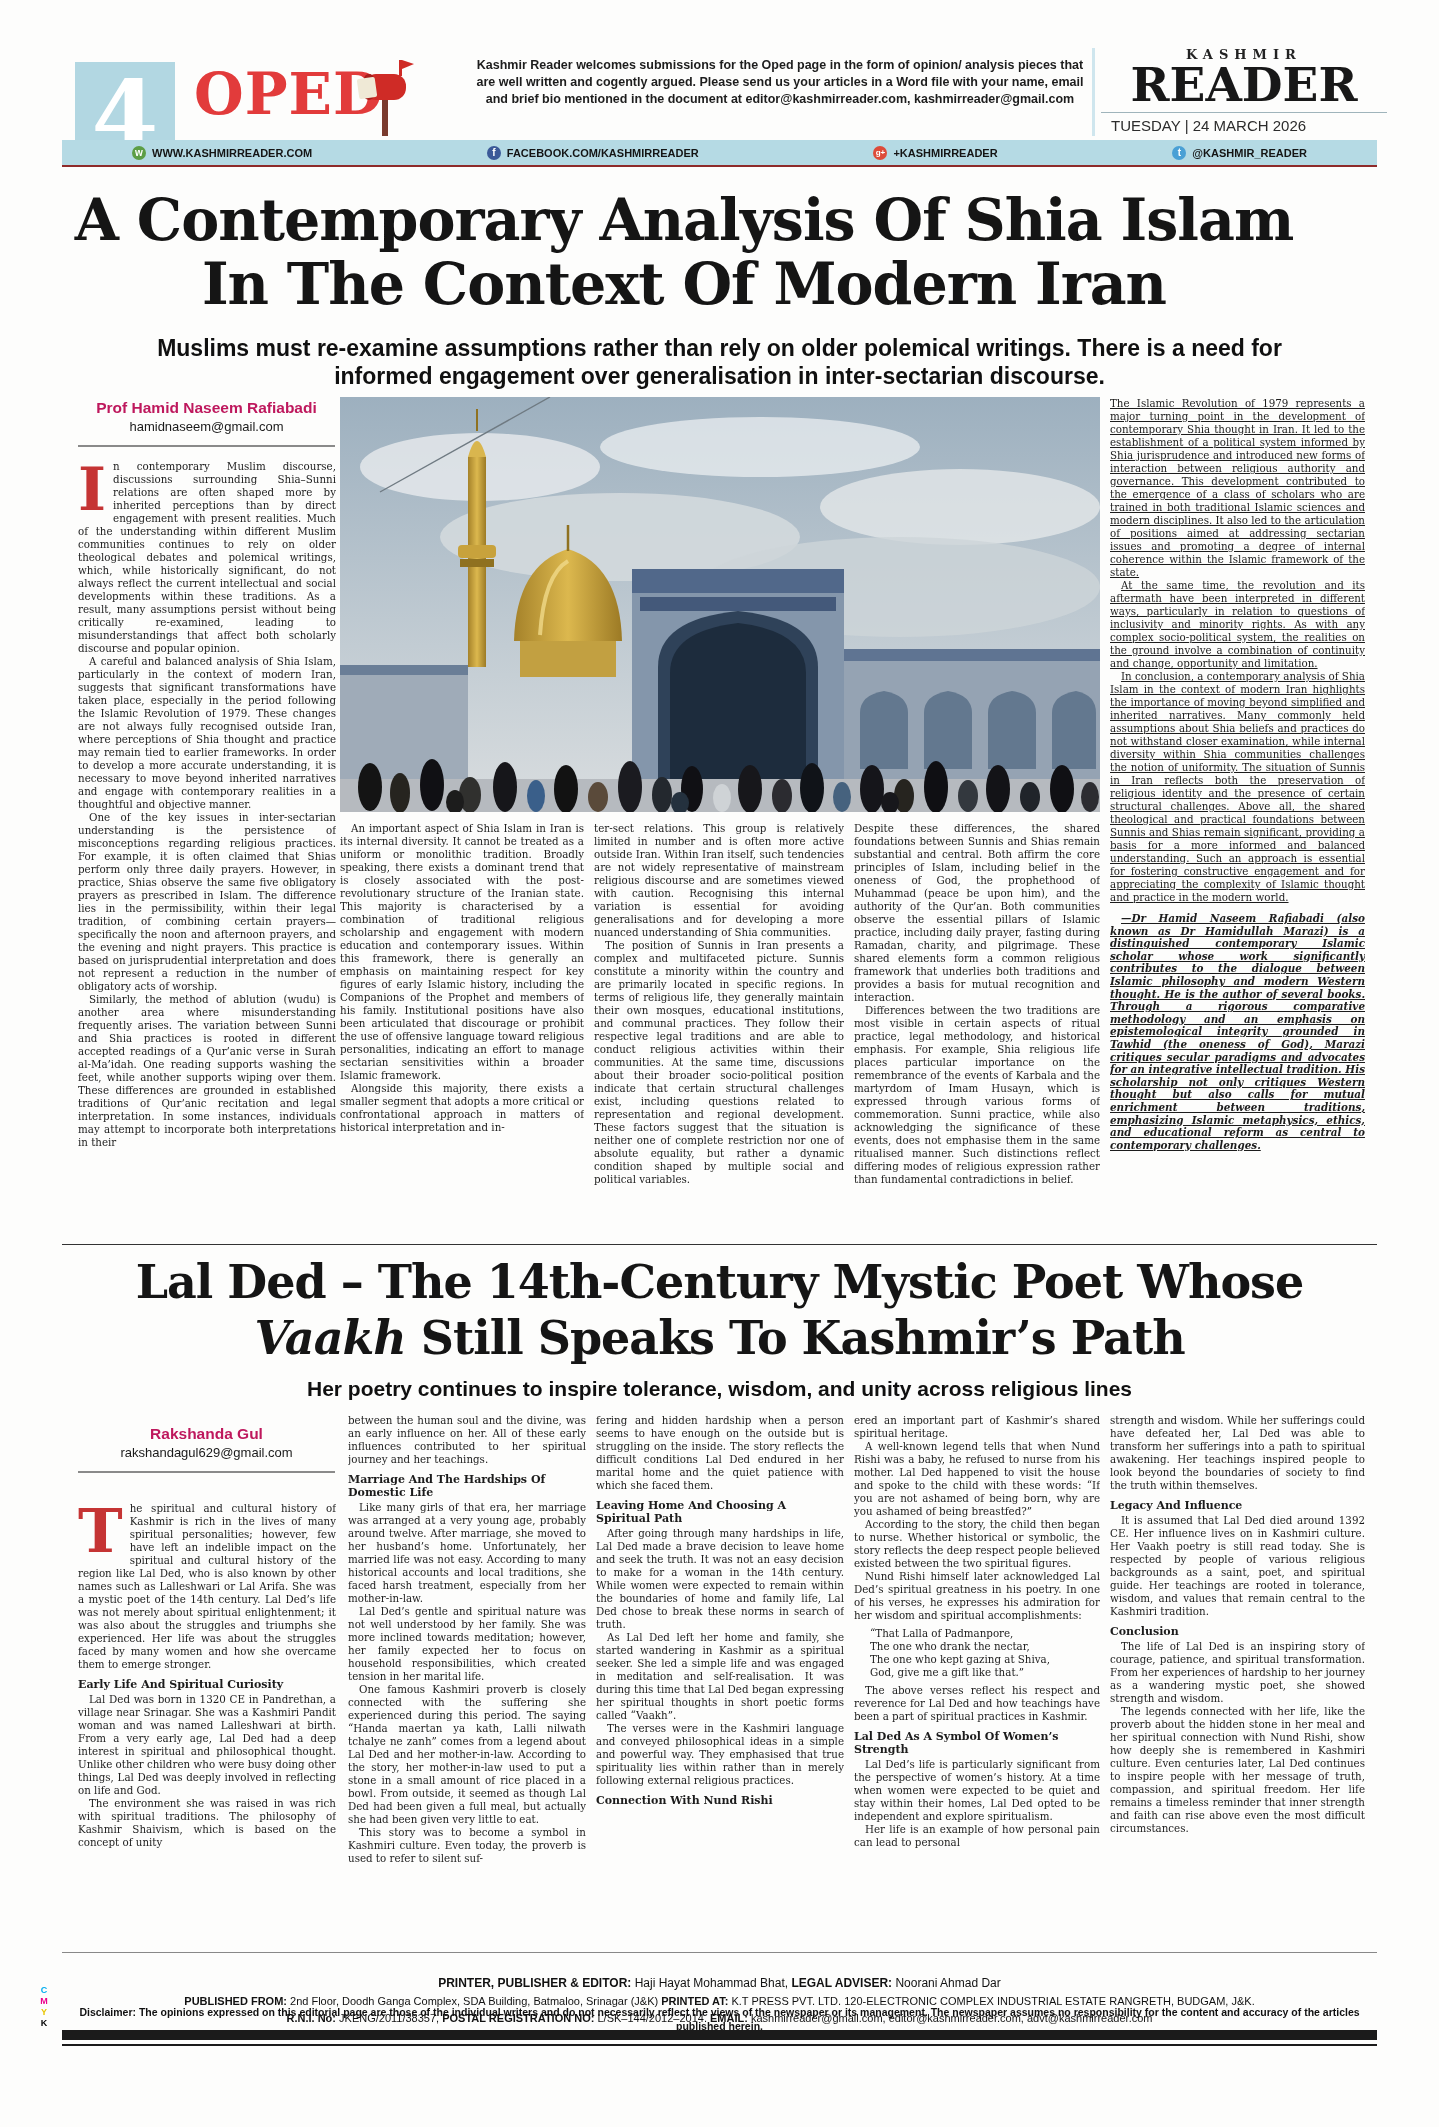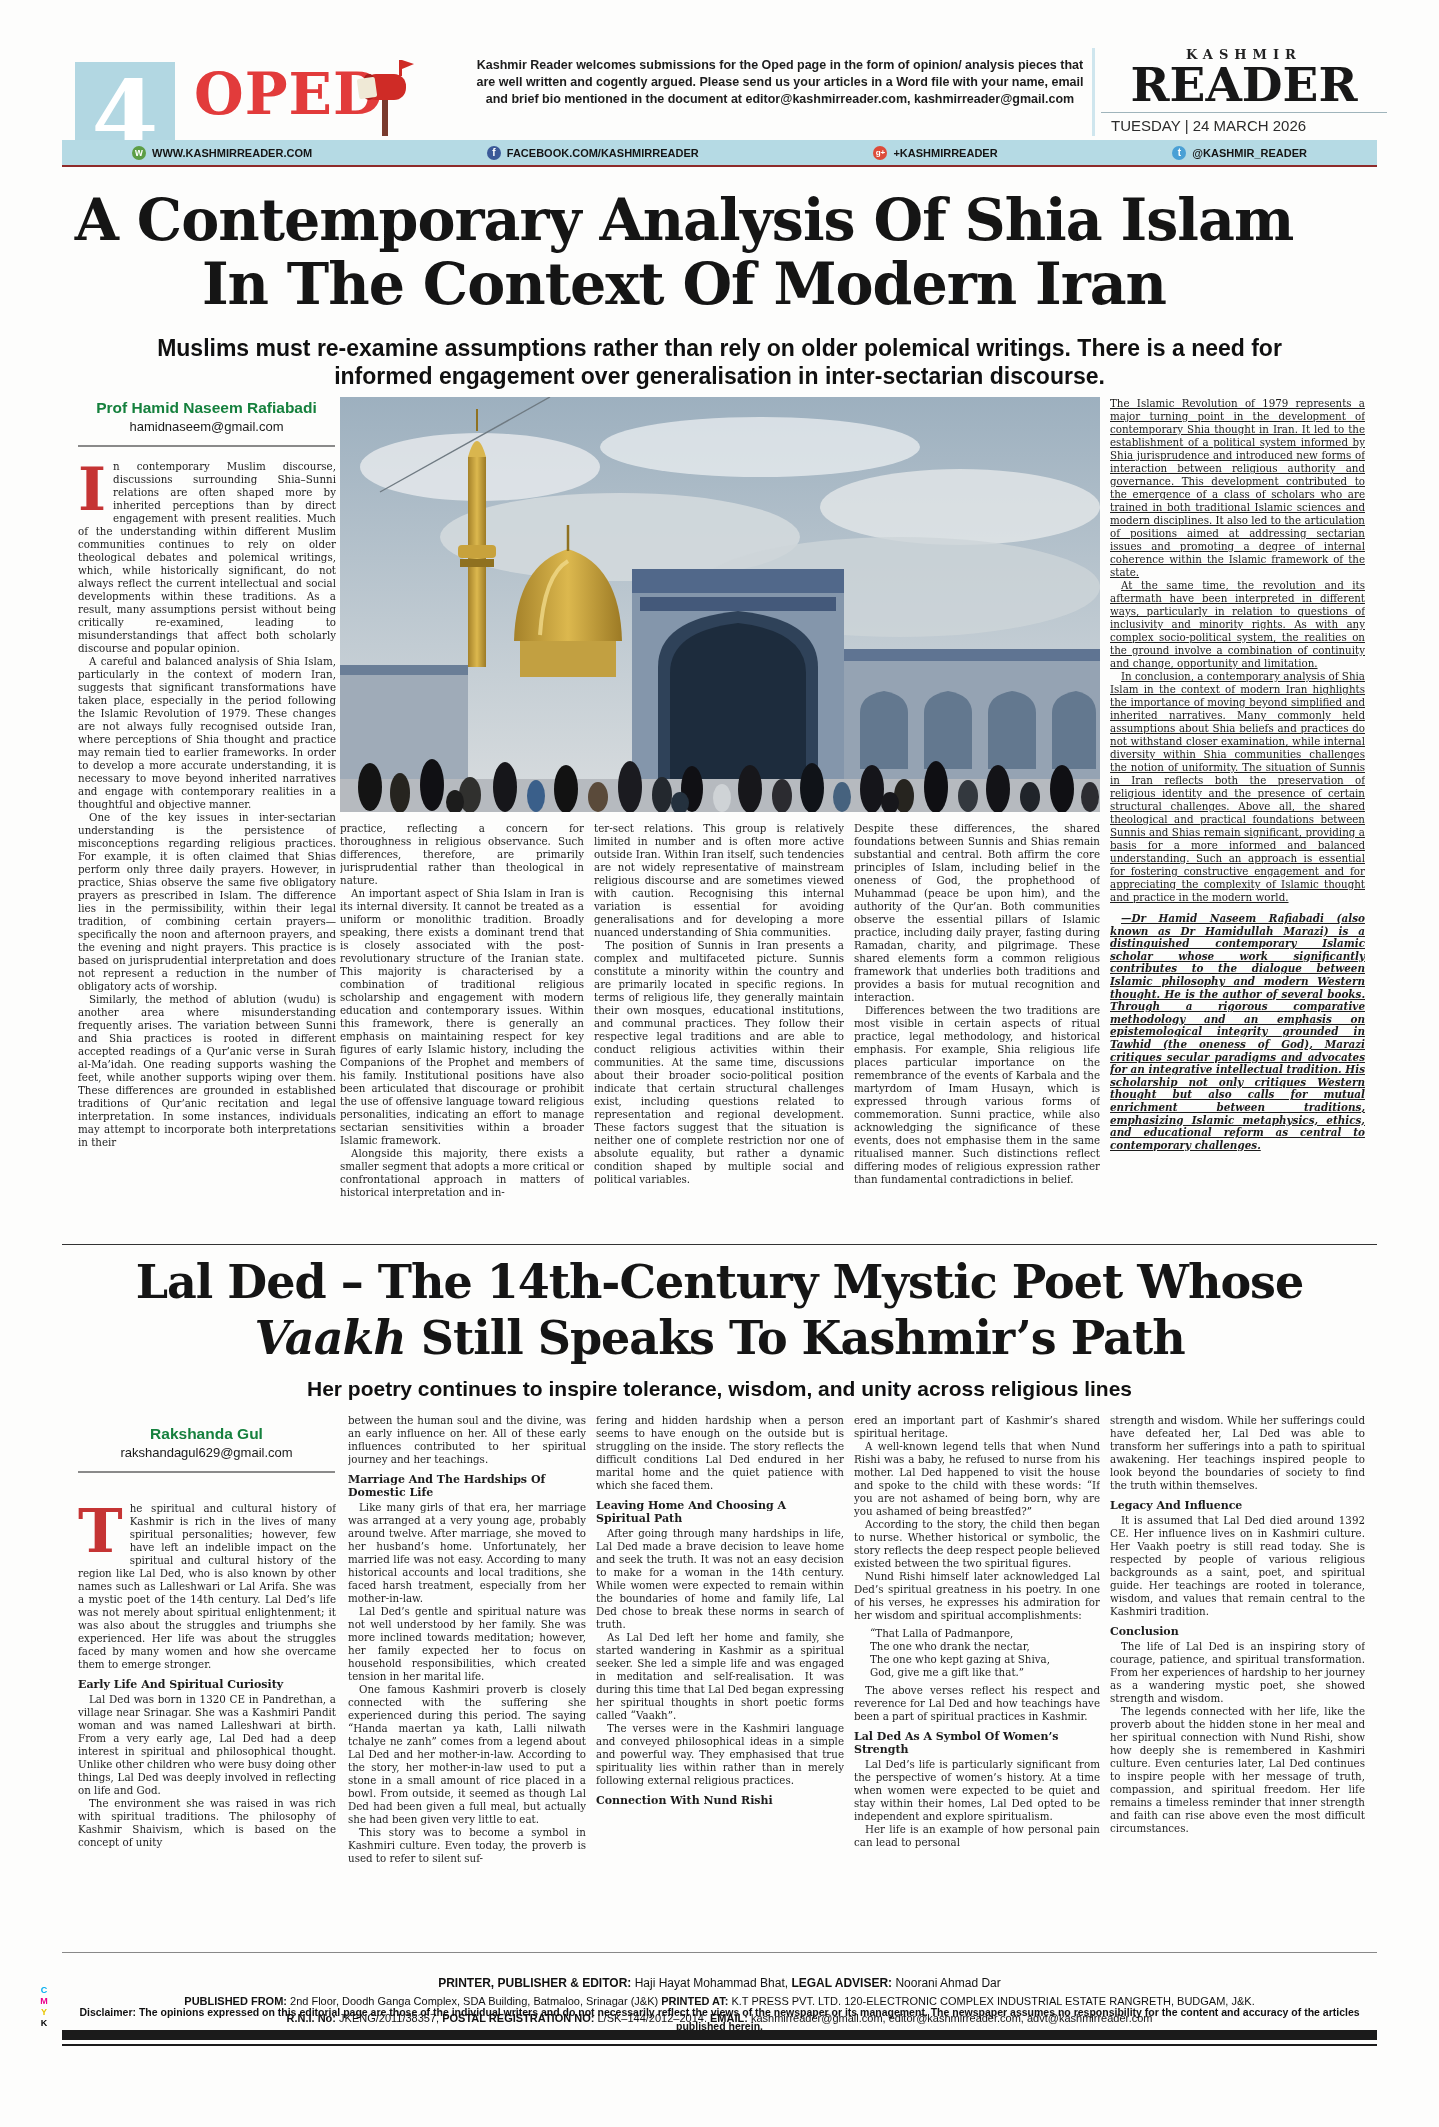--- a/index.html
+++ b/index.html
@@ -25,21 +25,21 @@
   .socialbar .item{display:flex;align-items:center;gap:6px;font:bold 11px "Liberation Sans",sans-serif;color:#141414;}
   .sicon{display:inline-block;width:14px;height:14px;border-radius:50%;color:#fff;text-align:center;
       font:bold 10px/14px "Liberation Sans",sans-serif;}
   .sicon.web{background:#5c9e45;} .sicon.fb{background:#3b5998;} .sicon.gp{background:#dd4b39;font-size:8px;} .sicon.tw{background:#4aa0d5;}
   
   .a1-title{position:absolute;left:0;top:188px;width:1368px;text-align:center;
       font:bold 57px/64px "DejaVu Serif",serif;letter-spacing:-1px;color:#151515;}
   .a1-sub{position:absolute;left:150px;top:334px;width:1139px;text-align:center;
       font:bold 23px/28px "Liberation Sans",sans-serif;color:#101010;}
   .authorblock{position:absolute;text-align:center;border-bottom:2px solid #8a8a8a;padding-bottom:10px;}
-  .authorblock .aname{font:bold 15.5px/20px "Liberation Sans",sans-serif;color:#15803d;}
+  .authorblock .aname{font:bold 15.5px/20px "Liberation Sans",sans-serif;color:#be185d;}
   .authorblock .amail{font:13px/17px "Liberation Sans",sans-serif;color:#1a1a1a;}
   .col{position:absolute;font:10.3px/13px "DejaVu Serif",serif;text-align:justify;overflow:hidden;color:#1c1c1c;}
   .col p.para{margin:0;text-indent:11px;}
   .col p.first{text-indent:0;}
   .col p.dc{text-indent:0;}
   .col h3.sub{margin:7px 0 2px;font:bold 11px/13px "DejaVu Serif",serif;text-align:left;}
   .col p.quote{margin:5px 0 5px 16px;text-indent:0;text-align:left;}
   .col p.bio{font:bold italic 10.4px/12.6px "DejaVu Serif",serif;margin-top:8px;}
   .dropcap{float:left;font:bold 60px/48px "DejaVu Serif",serif;color:#c53434;padding:5px 7px 0 0;}
   .photo{position:absolute;left:340px;top:397px;width:760px;height:415px;}
@@ -207,21 +207,20 @@
     </svg>
   </div>
 
   <div class="col" style="left:78px;top:460px;width:258px;height:774px;">
       <p class="para dc"><span class="dropcap">I</span>n contemporary Muslim discourse, discussions surrounding Shia–Sunni relations are often shaped more by inherited perceptions than by direct engagement with present realities. Much of the understanding within different Muslim communities continues to rely on older theological debates and polemical writings, which, while historically significant, do not always reflect the current intellectual and social developments within these traditions. As a result, many assumptions persist without being critically re-examined, leading to misunderstandings that affect both scholarly discourse and popular opinion.</p>
       <p class="para">A careful and balanced analysis of Shia Islam, particularly in the context of modern Iran, suggests that significant transformations have taken place, especially in the period following the Islamic Revolution of 1979. These changes are not always fully recognised outside Iran, where perceptions of Shia thought and practice may remain tied to earlier frameworks. In order to develop a more accurate understanding, it is necessary to move beyond inherited narratives and engage with contemporary realities in a thoughtful and objective manner.</p>
       <p class="para">One of the key issues in inter-sectarian understanding is the persistence of misconceptions regarding religious practices. For example, it is often claimed that Shias perform only three daily prayers. However, in practice, Shias observe the same five obligatory prayers as prescribed in Islam. The difference lies in the permissibility, within their legal tradition, of combining certain prayers—specifically the noon and afternoon prayers, and the evening and night prayers. This practice is based on jurisprudential interpretation and does not represent a reduction in the number of obligatory acts of worship.</p>
       <p class="para">Similarly, the method of ablution (wudu) is another area where misunderstanding frequently arises. The variation between Sunni and Shia practices is rooted in different accepted readings of a Qur’anic verse in Surah al-Ma’idah. One reading supports washing the feet, while another supports wiping over them. These differences are grounded in established traditions of Qur’anic recitation and legal interpretation. In some instances, individuals may attempt to incorporate both interpretations in their</p>
     </div>
   <div class="col" style="left:340px;top:822px;width:244px;height:412px;">
-      <p class="para first">practice, reflecting a concern for thoroughness in religious observance. Such differences, therefore, are primarily jurisprudential rather than theological in nature.</p>
       <p class="para">An important aspect of Shia Islam in Iran is its internal diversity. It cannot be treated as a uniform or monolithic tradition. Broadly speaking, there exists a dominant trend that is closely associated with the post-revolutionary structure of the Iranian state. This majority is characterised by a combination of traditional religious scholarship and engagement with modern education and contemporary issues. Within this framework, there is generally an emphasis on maintaining respect for key figures of early Islamic history, including the Companions of the Prophet and members of his family. Institutional positions have also been articulated that discourage or prohibit the use of offensive language toward religious personalities, indicating an effort to manage sectarian sensitivities within a broader Islamic framework.</p>
       <p class="para">Alongside this majority, there exists a smaller segment that adopts a more critical or confrontational approach in matters of historical interpretation and in-</p>
     </div>
   <div class="col" style="left:594px;top:822px;width:250px;height:412px;">
       <p class="para first">ter-sect relations. This group is relatively limited in number and is often more active outside Iran. Within Iran itself, such tendencies are not widely representative of mainstream religious discourse and are sometimes viewed with caution. Recognising this internal variation is essential for avoiding generalisations and for developing a more nuanced understanding of Shia communities.</p>
       <p class="para">The position of Sunnis in Iran presents a complex and multifaceted picture. Sunnis constitute a minority within the country and are primarily located in specific regions. In terms of religious life, they generally maintain their own mosques, educational institutions, and communal practices. They follow their respective legal traditions and are able to conduct religious activities within their communities. At the same time, discussions about their broader socio-political position indicate that certain structural challenges exist, including questions related to representation and regional development. These factors suggest that the situation is neither one of complete restriction nor one of absolute equality, but rather a dynamic condition shaped by multiple social and political variables.</p>
     </div>
   <div class="col" style="left:854px;top:822px;width:246px;height:412px;">
       <p class="para first">Despite these differences, the shared foundations between Sunnis and Shias remain substantial and central. Both affirm the core principles of Islam, including belief in the oneness of God, the prophethood of Muhammad (peace be upon him), and the authority of the Qur’an. Both communities observe the essential pillars of Islamic practice, including daily prayer, fasting during Ramadan, charity, and pilgrimage. These shared elements form a common religious framework that underlies both traditions and provides a basis for mutual recognition and interaction.</p>
       <p class="para">Differences between the two traditions are most visible in certain aspects of ritual practice, legal methodology, and historical emphasis. For example, Shia religious life places particular importance on the remembrance of the events of Karbala and the martyrdom of Imam Husayn, which is expressed through various forms of commemoration. Sunni practice, while also acknowledging the significance of these events, does not emphasise them in the same ritualised manner. Such distinctions reflect differing modes of religious expression rather than fundamental contradictions in belief.</p>

